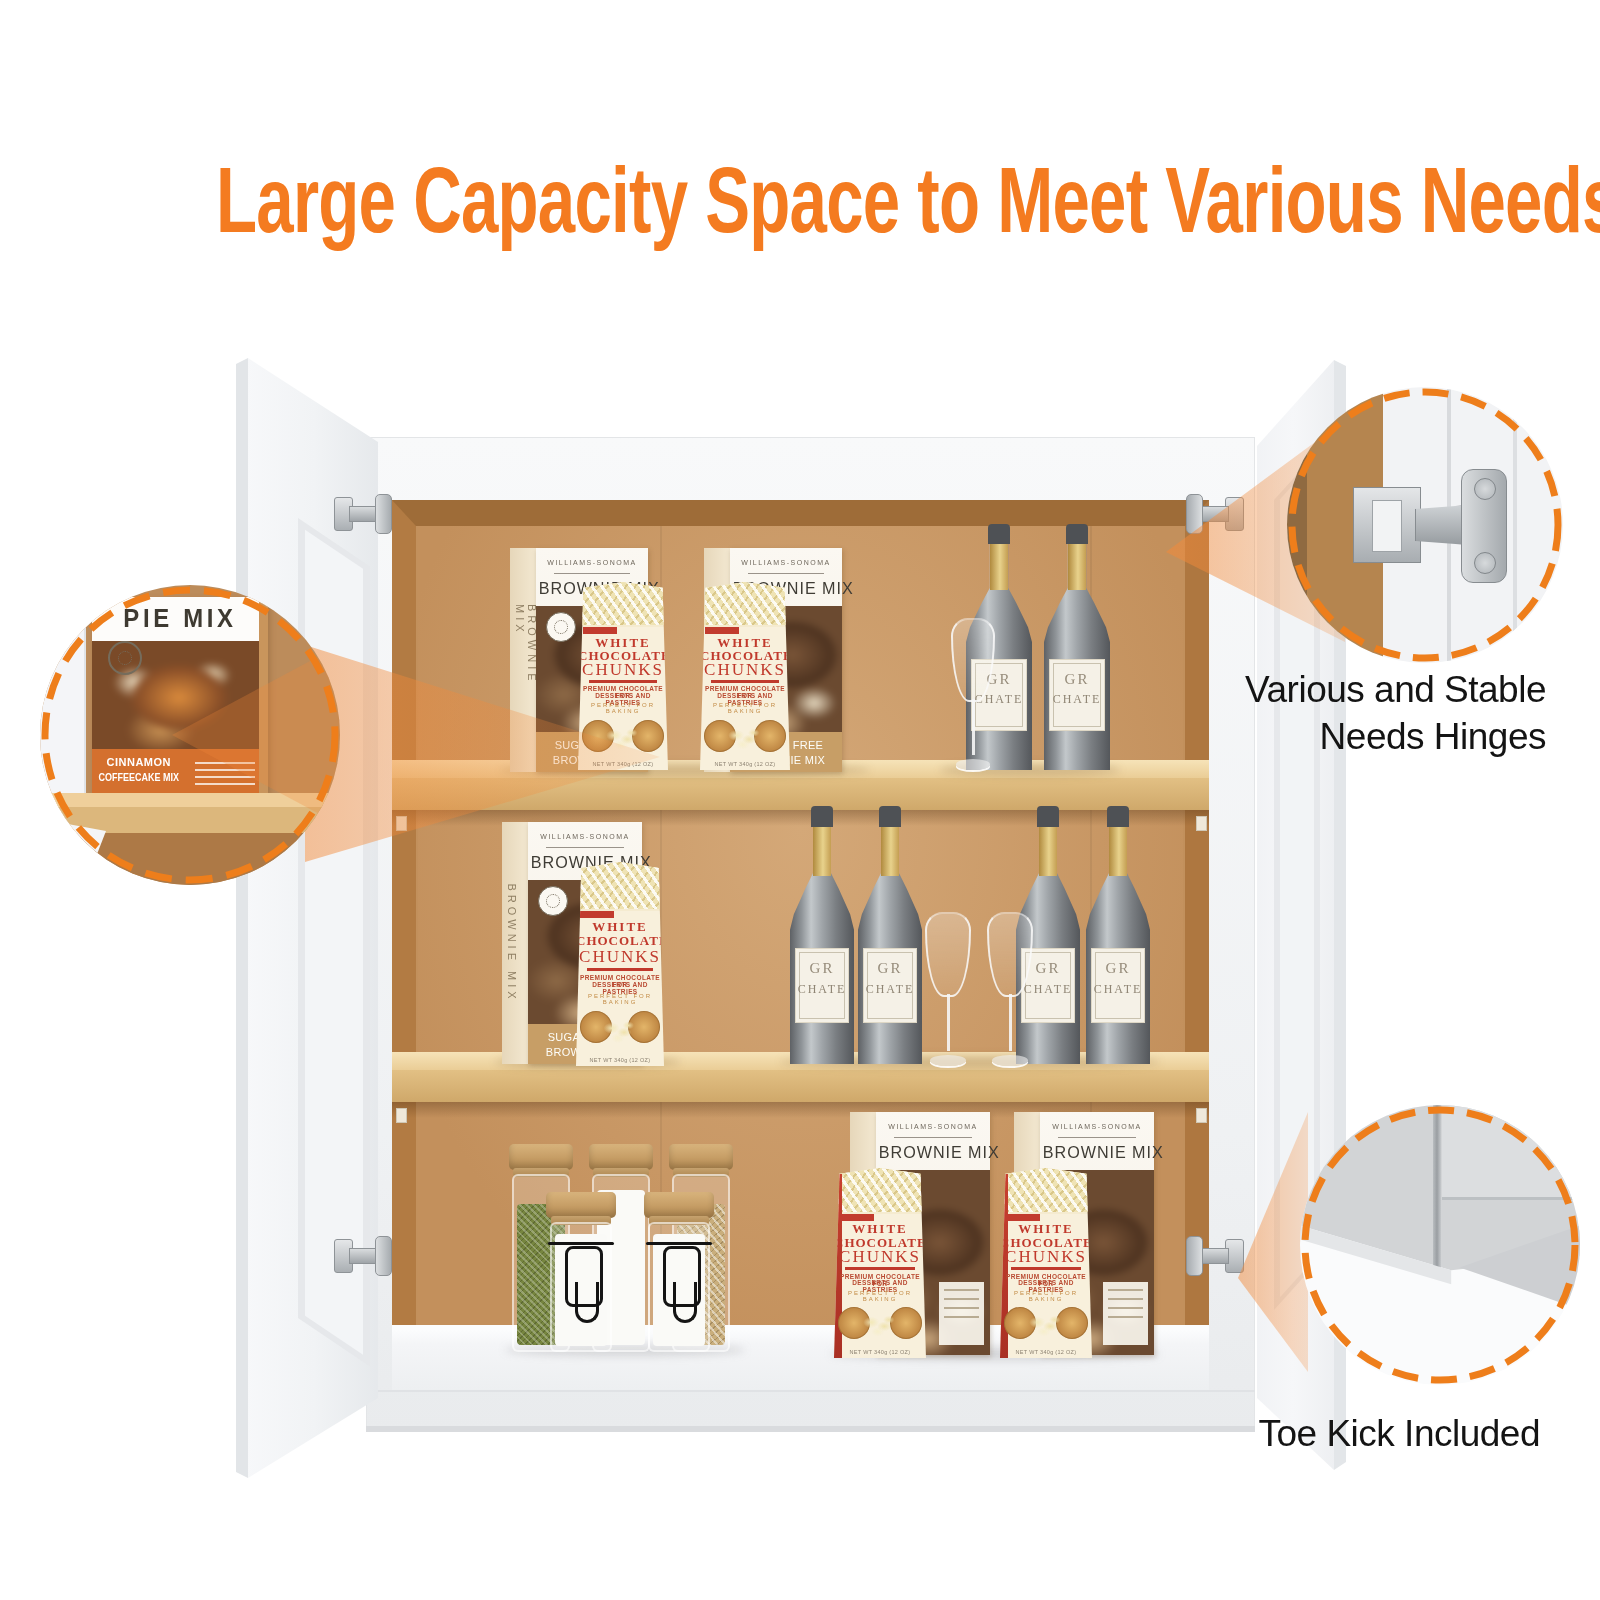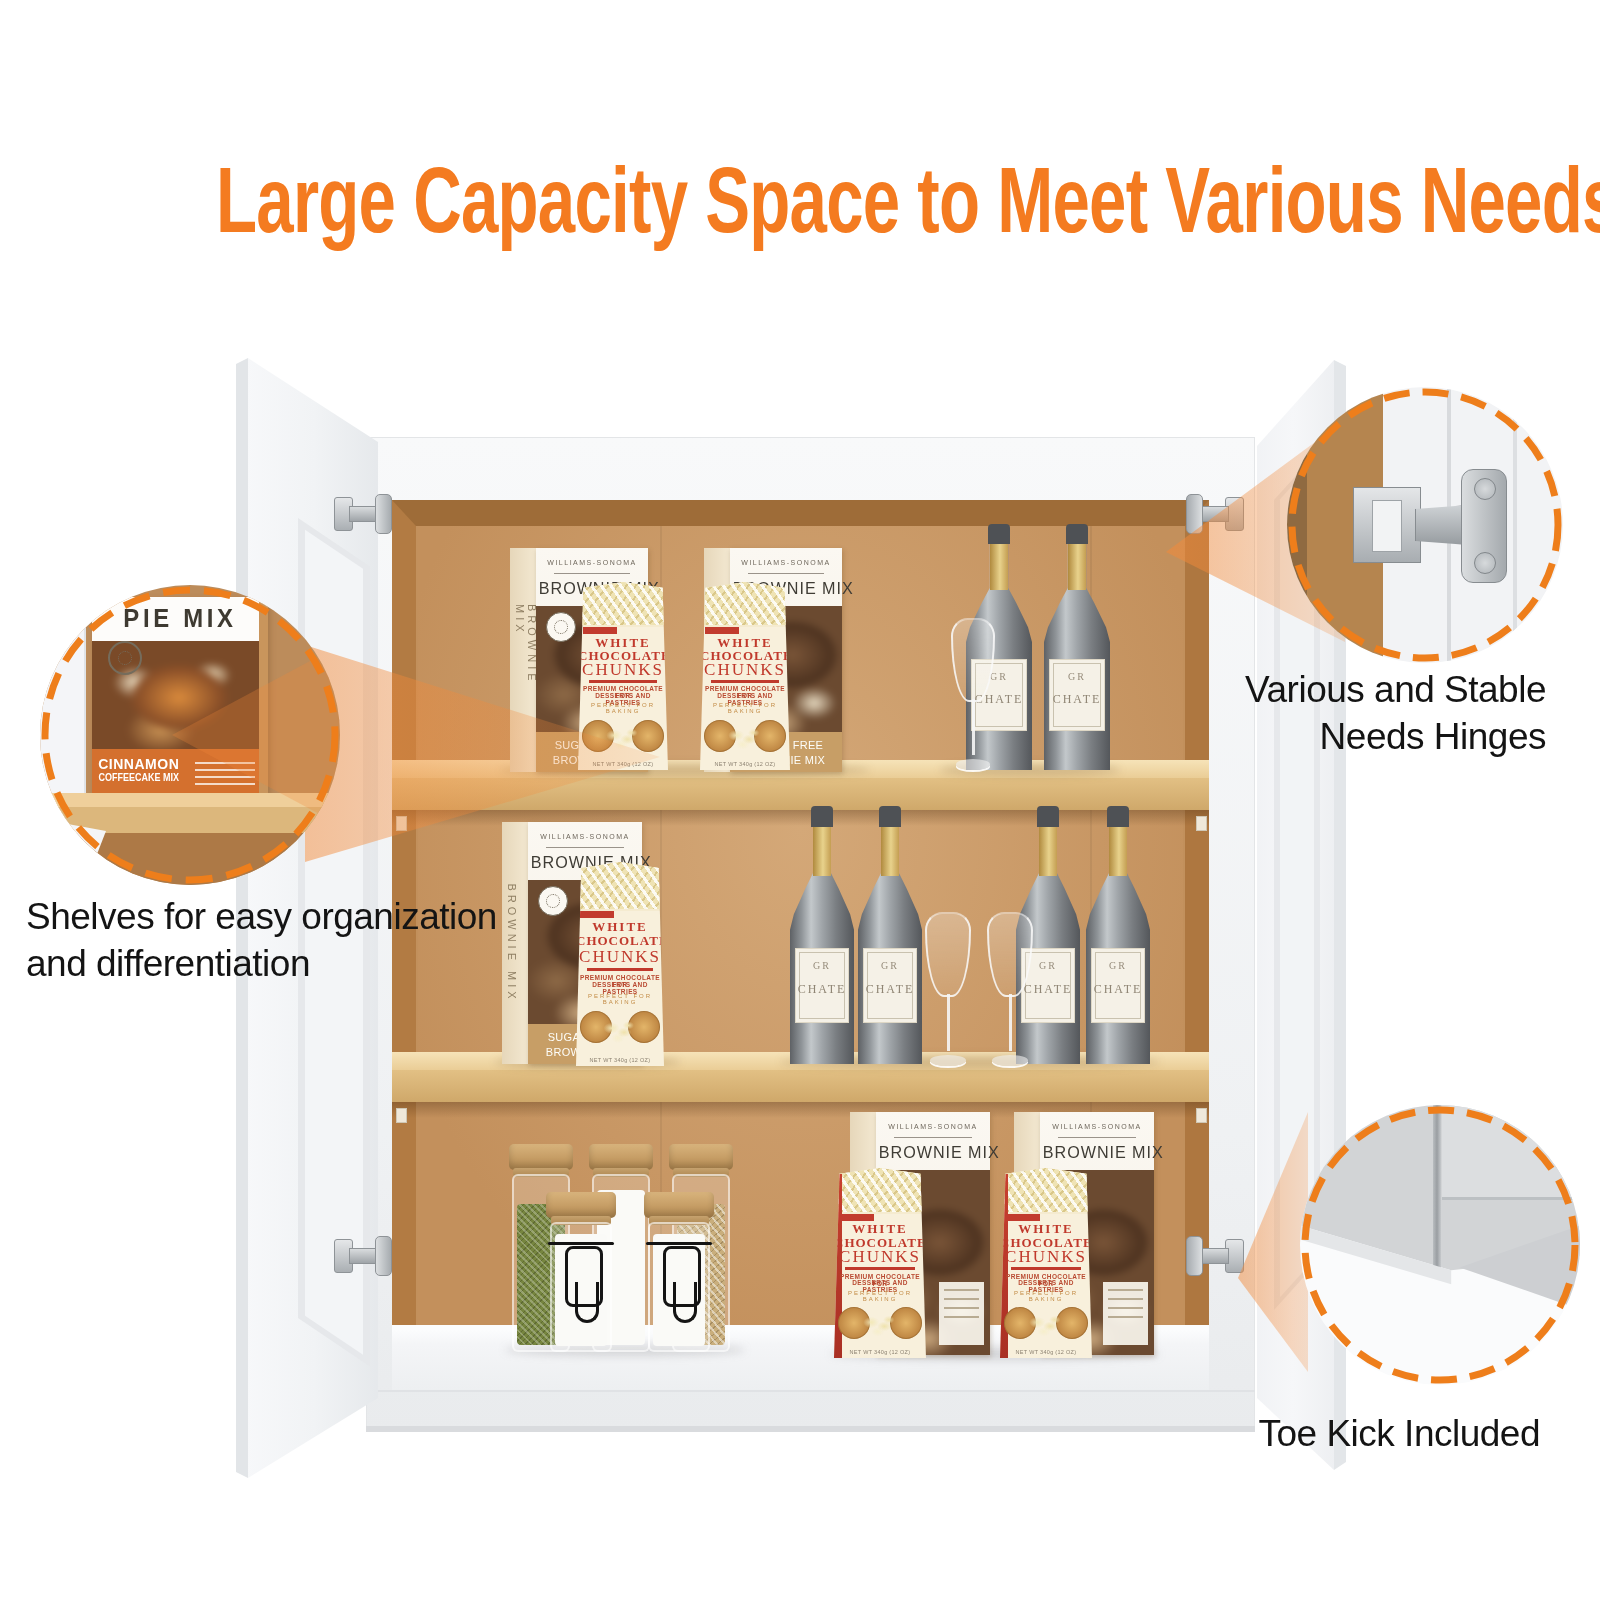--- a/index.html
+++ b/index.html
@@ -102,21 +102,21 @@
     font-weight:bold;font-size:26px;letter-spacing:4px;color:#3E3A31;transform:scaleX(.92);}
   #piebox .pb-logo{position:absolute;left:16px;top:44px;width:30px;height:30px;border:2px solid #756C5C;border-radius:50%;}
   #piebox .pb-logo:after{content:"";position:absolute;inset:8px;border:1.5px dotted #756C5C;border-radius:50%;}
   #piebox .pb-photo{position:absolute;left:0;top:44px;right:9px;bottom:44px;overflow:hidden;}
   #piebox .pb-blobs{position:absolute;inset:-8px;filter:blur(3px);background:
     radial-gradient(64px 44px at 52% 52%,#D98A3C,#8A4F28 65%,rgba(94,52,24,0) 80%),
     radial-gradient(30px 22px at 28% 40%,#F0E3C8,rgba(240,227,200,0) 75%),
     radial-gradient(26px 18px at 70% 34%,#EFE0C0,rgba(239,224,192,0) 75%),
     radial-gradient(44px 30px at 42% 78%,#C99254,rgba(201,146,84,0) 78%),#7A4A28;}
   #piebox .pb-band{position:absolute;left:0;bottom:0;right:9px;height:44px;background:#D4702E;}
-  #piebox .pb-b1{position:absolute;left:0;top:7px;width:56%;text-align:center;color:#FFF;font-size:14px;font-weight:bold;letter-spacing:.5px;}
+  #piebox .pb-b1{position:absolute;left:0;top:7px;width:56%;text-align:center;color:#FFF;font-size:11px;font-weight:bold;letter-spacing:.5px;}
   #piebox .pb-b2{position:absolute;left:0;top:23px;width:56%;text-align:center;color:#FFF;font-size:10px;font-weight:bold;transform:scaleX(.9);}
   #piebox .pb-lines{position:absolute;right:4px;top:8px;width:36%;}
   #piebox .pb-lines i{display:block;height:2px;margin:5px 0;background:rgba(255,255,255,.75);}
 
   
   #c-hinge{left:1287px;top:387px;width:276px;height:276px;background:#F2F3F5;}
   #c-hinge .wood-edge{position:absolute;left:0;top:0;width:20px;height:100%;background:#8F6A41;}
   #c-hinge .wood{position:absolute;left:20px;top:0;width:76px;height:100%;background:#B5854F;}
   #c-hinge .groove1{position:absolute;left:160px;top:0;width:4px;height:100%;background:#D8DADD;}
   #c-hinge .groove2{position:absolute;left:226px;top:0;width:4px;height:100%;background:#DDDFE2;}
@@ -214,21 +214,21 @@
   .bottle .b-cap{position:absolute;left:33%;top:0;width:34%;height:8%;background:#4E5155;border-radius:4px 4px 0 0;}
   .bottle .b-glass{position:absolute;inset:0;
     clip-path:polygon(36% 6%,64% 6%,64% 26%,76% 32%,94% 42%,100% 48%,100% 100%,0 100%,0 48%,6% 42%,24% 32%,36% 26%);
     background:linear-gradient(90deg,#5E6165 0,#8F9498 18%,#C3C8CB 33%,#A0A5A9 50%,#7A7E82 72%,#54575B 100%);}
   .bottle .b-foil{position:absolute;left:36%;top:6%;width:28%;height:21%;
     background:linear-gradient(90deg,#B08A3E,#E8D28C 55%,#C49E52);}
   .bottle .b-label{position:absolute;left:8%;top:55%;width:84%;height:29%;background:#F5F1E7;
     box-shadow:inset 0 0 0 1px #DED7C5;}
   .bottle .b-frame{position:absolute;inset:4px;border:1px solid #C9C2AF;}
   .bottle .b-l1{position:absolute;top:16%;left:0;width:100%;text-align:center;
-    font-family:"Liberation Serif",serif;font-size:10px;letter-spacing:2px;color:#978D7C;}
+    font-family:"Liberation Serif",serif;font-size:15px;letter-spacing:2px;color:#978D7C;}
   .bottle .b-l2{position:absolute;top:46%;left:0;width:100%;text-align:center;
     font-family:"Liberation Serif",serif;font-size:12px;letter-spacing:2px;color:#8F8574;}
 
   
   .wglass{}
   .wglass .g-bowl{position:absolute;left:6%;top:0;width:88%;height:55%;
     border:2px solid rgba(250,250,250,.85);border-top-color:rgba(250,250,250,.45);
     background:linear-gradient(180deg,rgba(255,255,255,.25),rgba(255,255,255,.05));
     border-radius:46% 46% 50% 50%/26% 26% 95% 95%;box-sizing:border-box;}
   .wglass .g-stem{position:absolute;left:calc(50% - 1.5px);top:53%;width:3px;height:37%;background:rgba(246,246,246,.9);}
@@ -696,24 +696,20 @@
     <div class="gray-top"></div>
     <div class="gray-wedge"></div>
     <div class="panel-step"></div>
     <div class="groove"></div>
     <div class="shade"></div>
   </div>
   <svg class="ring abs" style="left:1300px;top:1105px;width:280px;height:280px" viewBox="0 0 280 280">
     <circle cx="140" cy="140" r="135" fill="none" stroke="#EE7E1B" stroke-width="7" stroke-dasharray="26 13"></circle>
   </svg>
 
-  <div id="label-shelves" class="clabel abs">
-    <div>Shelves for easy organization</div>
-    <div>and differentiation</div>
-  </div>
   <div id="label-hinges" class="clabel abs">
     <div>Various and Stable</div>
     <div>Needs Hinges</div>
   </div>
   <div id="label-toe" class="clabel abs">
     <div>Toe Kick Included</div>
   </div>
 
 </div>
 

